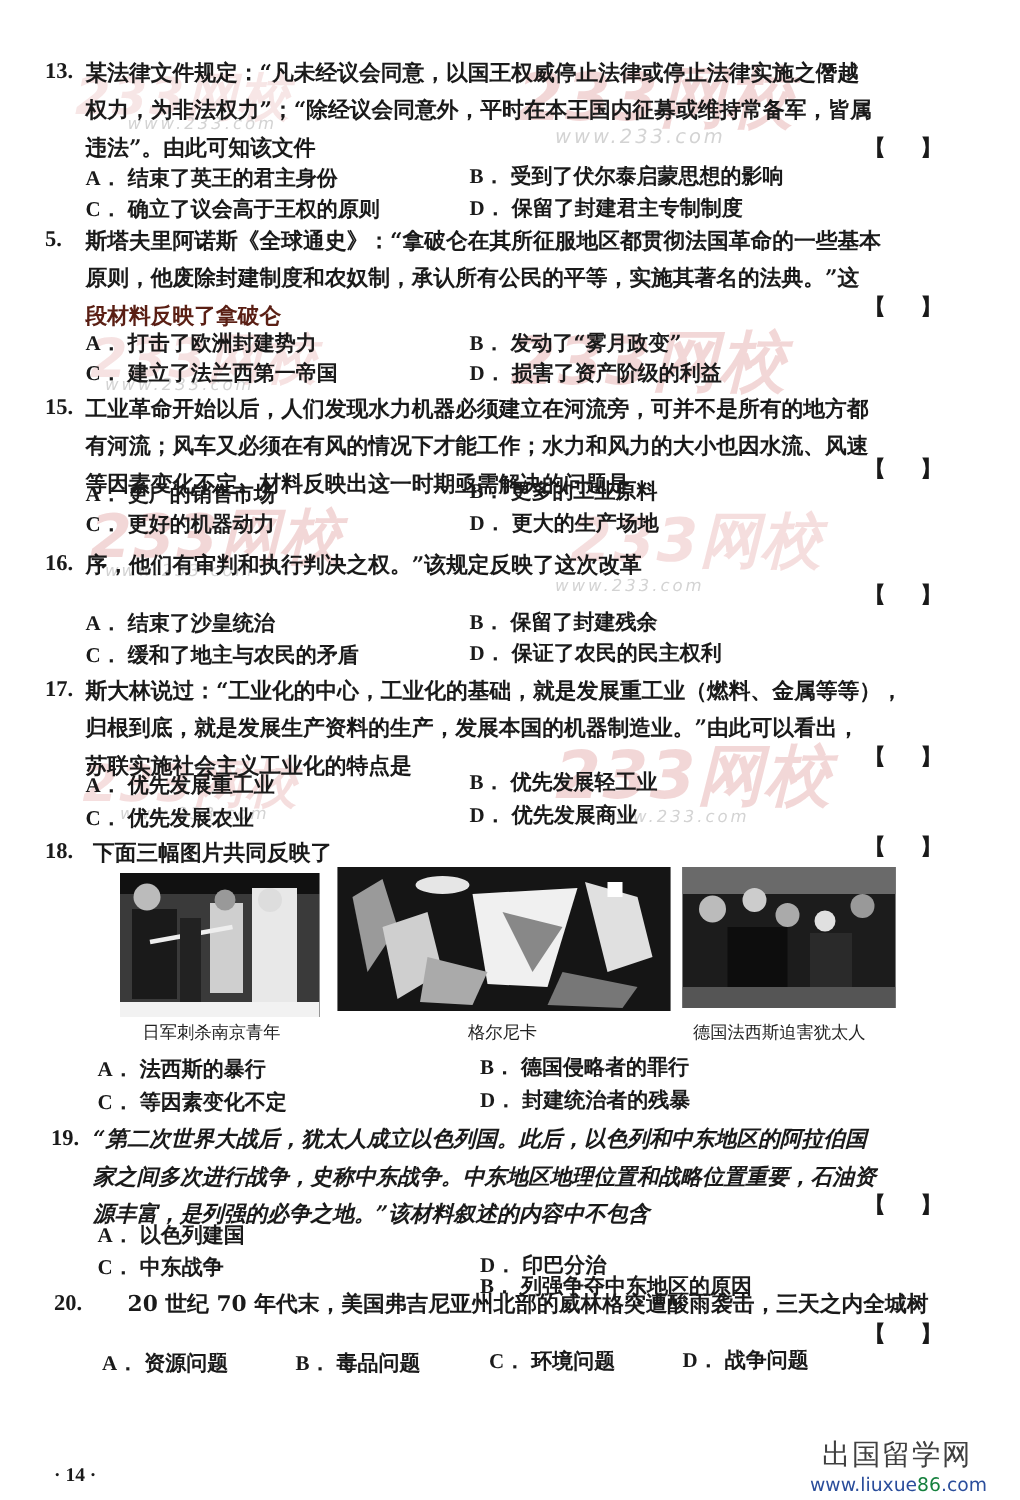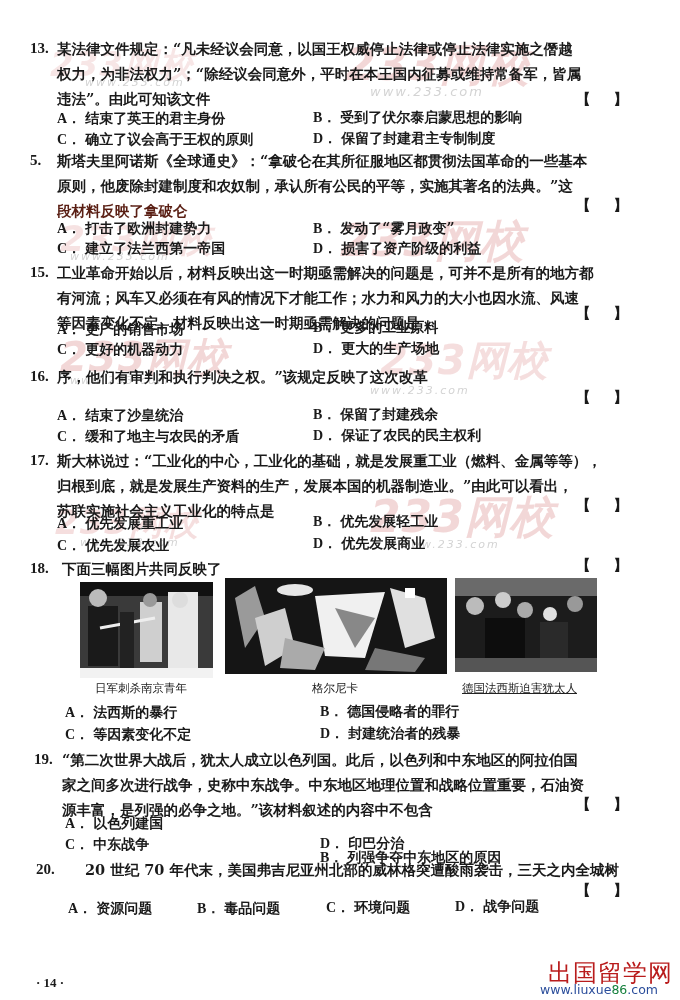--- a/index.html
+++ b/index.html
@@ -21,21 +21,21 @@
   .q .stem { position: absolute; left: 57px; width: 578px; }
   .q .stem .line { display: block; white-space: nowrap; height: 25px; }
   .bracket { position: absolute; right: 52px; width: 52px; display: flex; justify-content: space-between; font-weight: bold; }
   .opt { position: absolute; white-space: nowrap; font-size: 14px; font-weight: bold; }
   .opt .lab { font-family: "Liberation Serif", serif; margin-right: 4px; }
   .hl { color: #5a1f14; }
   .fig { position: absolute; background: #111; overflow: hidden; }
   .fig svg { display: block; }
   .cap { position: absolute; font-size: 11.5px; font-weight: normal; white-space: nowrap; color: #222; }
   .pagenum { position: absolute; left: 36px; top: 975px; font-size: 13px; font-weight: bold; font-family: "Liberation Serif", serif; }
-  .brand { position: absolute; left: 548px; top: 957px; font-family: "DejaVu Sans", sans-serif; font-size: 24px; color: #b91c1c; letter-spacing: 1px; }
+  .brand { position: absolute; left: 548px; top: 957px; font-family: "DejaVu Sans", sans-serif; font-size: 19px; color: #404040; letter-spacing: 1px; }
   .brand-url { position: absolute; left: 540px; top: 982px; font-family: "DejaVu Sans", sans-serif; font-size: 12.5px; color: #2a4d9b; }
   .brand-url .red { color: #15803d; }
 </style>
 </head>
 <body>
 
 <div class="page">
 
   <div class="wm" style="left:345px;top:36px;font-size:44px;">233网校</div>
   <div class="wm-url" style="left:370px;top:84px;">www.233.com</div>
@@ -83,21 +83,21 @@
     </div>
   </div>
   <div class="opt" style="left:57px;top:220px;"><span class="lab">A．</span><span>打击了欧洲封建势力</span></div>
   <div class="opt" style="left:313px;top:220px;"><span class="lab">B．</span><span>发动了“雾月政变”</span></div>
   <div class="opt" style="left:57px;top:240px;"><span class="lab">C．</span><span>建立了法兰西第一帝国</span></div>
   <div class="opt" style="left:313px;top:240px;"><span class="lab">D．</span><span>损害了资产阶级的利益</span></div>
 
   <div class="q" style="top:260px;">
     <span class="num">15.</span>
     <div class="stem">
-      <span class="line">工业革命开始以后，材料反映出这一时期亟需解决的问题是，可并不是所有的地方都</span>
+      <span class="line">工业革命开始以后，人们发现水力机器必须建立在河流旁，可并不是所有的地方都</span>
       <span class="line">有河流；风车又必须在有风的情况下才能工作；水力和风力的大小也因水流、风速</span>
       <span class="line">等因素变化不定。材料反映出这一时期亟需解决的问题是</span>
     </div>
     <div class="bracket" style="top:40px;">
       <span>【</span>
       <span>】</span>
     </div>
   </div>
   <div class="opt" style="left:57px;top:321px;"><span class="lab">A．</span><span>更广的销售市场</span></div>
   <div class="opt" style="left:313px;top:319px;"><span class="lab">B．</span><span>更多的工业原料</span></div>
@@ -187,30 +187,30 @@
       <circle cx="20" cy="28" r="9" fill="#bbb"></circle>
       <circle cx="48" cy="22" r="8" fill="#ccc"></circle>
       <circle cx="70" cy="32" r="8" fill="#aaa"></circle>
       <circle cx="95" cy="36" r="7" fill="#e0e0e0"></circle>
       <circle cx="120" cy="26" r="8" fill="#999"></circle>
       <rect x="30" y="40" width="40" height="54" fill="#0d0d0d"></rect>
       <rect x="85" y="44" width="28" height="50" fill="#2a2a2a"></rect>
       <rect x="0" y="80" width="142" height="14" fill="#555"></rect>
     </svg>
   </div>
-  <div class="cap" style="left:462px;top:681px;text-decoration:underline;">德国法西斯迫害犹太人</div>
+  <div class="cap" style="left:462px;top:681px;">德国法西斯迫害犹太人</div>
 
   <div class="opt" style="left:65px;top:704px;"><span class="lab">A．</span><span>法西斯的暴行</span></div>
   <div class="opt" style="left:320px;top:703px;"><span class="lab">B．</span><span>德国侵略者的罪行</span></div>
   <div class="opt" style="left:65px;top:726px;"><span class="lab">C．</span><span>等因素变化不定</span></div>
   <div class="opt" style="left:320px;top:725px;"><span class="lab">D．</span><span>封建统治者的残暴</span></div>
 
   <div class="q" style="top:747px;">
     <span class="num" style="left:34px;">19.</span>
-    <div class="stem" style="left:62px;">
+    <div class="stem" style="left:62px;font-style:italic;">
       <span class="line">“第二次世界大战后，犹太人成立以色列国。此后，以色列和中东地区的阿拉伯国</span>
       <span class="line">家之间多次进行战争，史称中东战争。中东地区地理位置和战略位置重要，石油资</span>
       <span class="line">源丰富，是列强的必争之地。”该材料叙述的内容中不包含</span>
     </div>
     <div class="bracket" style="top:44px;">
       <span>【</span>
       <span>】</span>
     </div>
   </div>
   <div class="opt" style="left:65px;top:815px;"><span class="lab">A．</span><span>以色列建国</span></div>

